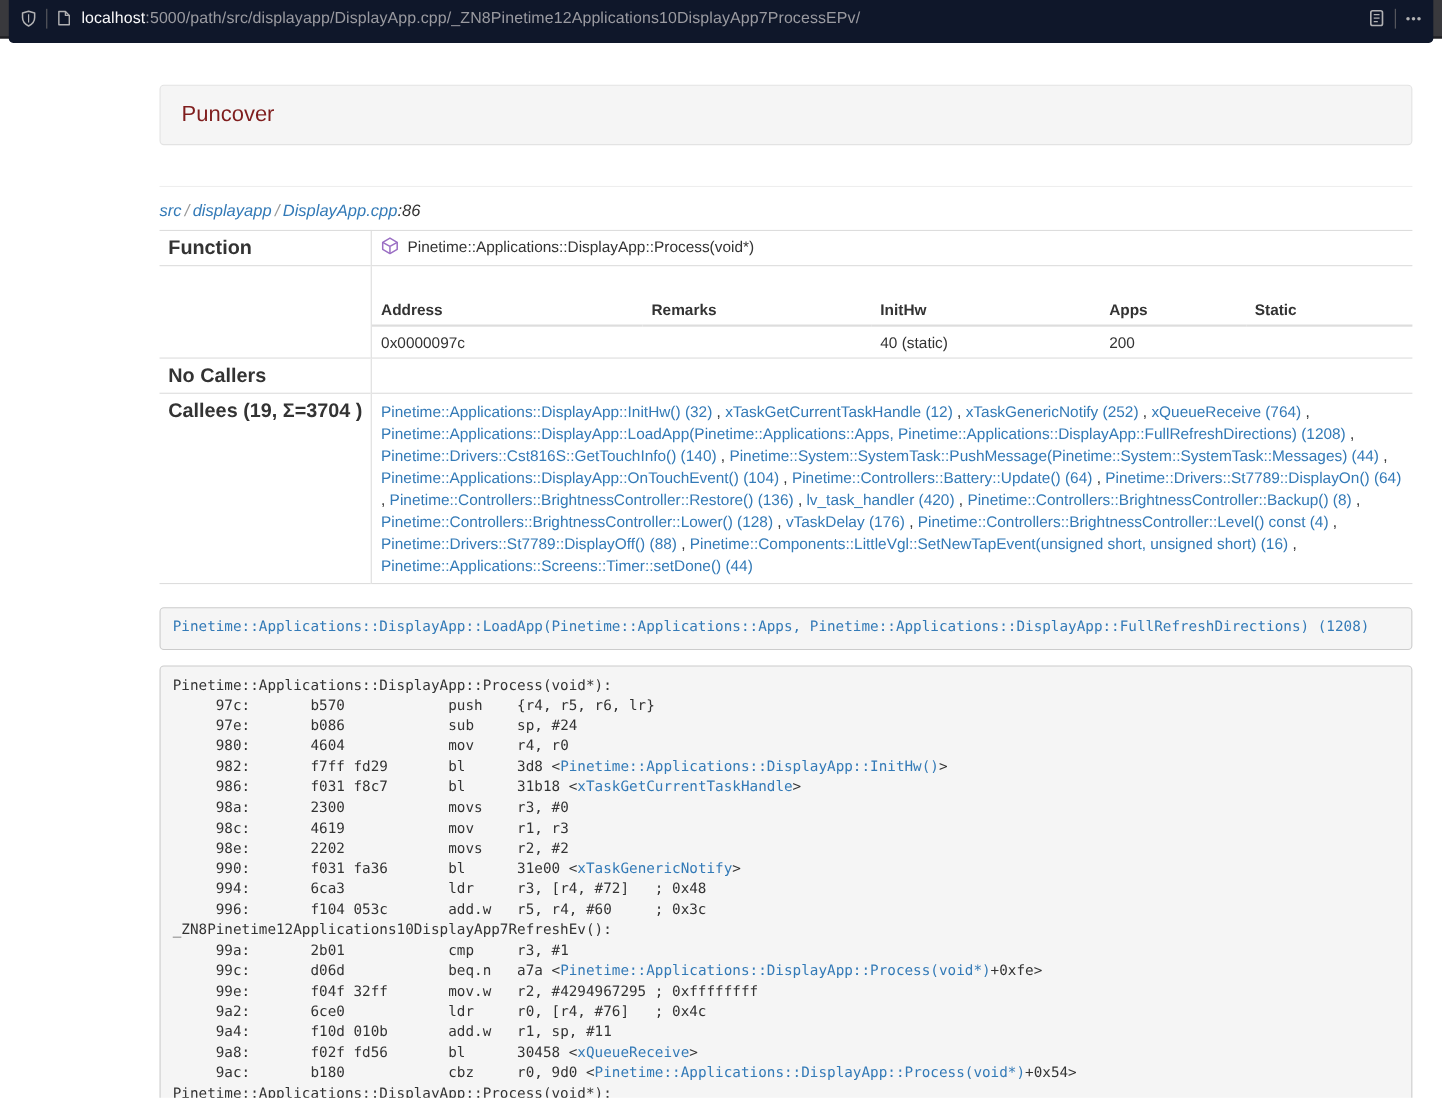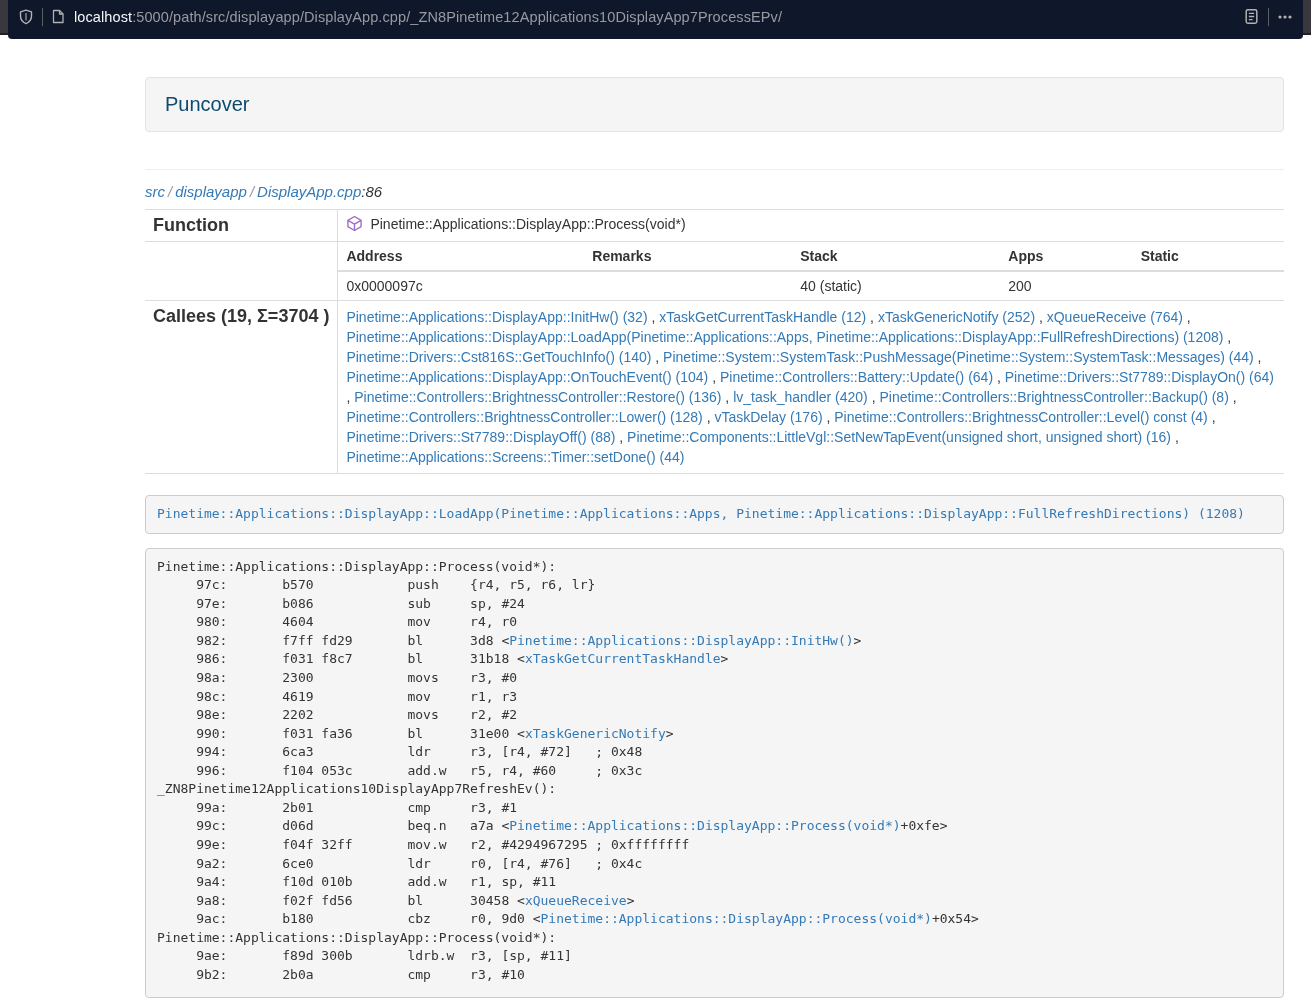--- a/index.html
+++ b/index.html
@@ -28,38 +28,38 @@
   }
   .url-host { color: #f9f9fa; }
 
   
   .container { margin-left: 145px; width: 1139px; }
   .well {
     margin-top: 42px; margin-bottom: 37px;
     background: #f5f5f5; border: 1px solid #e3e3e3; border-radius: 4px;
     padding: 15px 19px;
   }
-  .well .title { font-size: 20px; font-weight: 400; color: #0c4a6e; }
+  .well .title { font-size: 20px; font-weight: 400; color: #7f1d1d; }
   hr.rule { border: 0; border-top: 1px solid #eee; margin: 0 0 13px 0; }
   .breadcrumb { font-size: 15px; margin-bottom: 9px; font-style: italic; }
   .bc-sep { color: #999; padding: 0 3px; }
   .bc-line { color: #333; }
 
   
   table.outer { width: 100%; border-collapse: collapse; border-bottom: 1px solid #ddd; margin-bottom: 21px; }
   table.outer > tbody > tr > th,
   table.outer > tbody > tr > td { border-top: 1px solid #ddd; vertical-align: top; text-align: left; }
   table.outer > tbody > tr > th {
     width: 145px; font-weight: 700; font-size: 18px; padding: 5px 8px;
     border-right: 1px solid #ddd; white-space: nowrap;
   }
   td.cell { padding: 5px 8px; }
   td.subtable-cell { padding: 0; }
   .func-line { display: flex; align-items: center; gap: 7px; }
-  table.inner { width: 100%; border-collapse: collapse; }
+  table.inner { width: 100%; border-collapse: collapse; margin-top: 25px; }
   table.inner th { font-weight: 700; text-align: left; padding: 6px 8px; border-bottom: 2px solid #ddd; }
   table.inner td { padding: 6px 8px; }
   .callees { line-height: 20px; padding: 6px 8px; }
   .callee-sep { color: #333; }
 
   
   pre.codebox {
     font-family: "DejaVu Sans Mono", "Liberation Mono", monospace;
     font-size: 13px; line-height: 1.42857; color: #333;
     background: #f5f5f5; border: 1px solid #ccc; border-radius: 4px;
@@ -141,34 +141,38 @@
                 <col style="width:26%">
                 <col style="width:22%">
                 <col style="width:22%">
                 <col style="width:14%">
                 <col style="width:16%">
               </colgroup>
             <tbody>
                 <tr>
               <th>Address</th>
               <th>Remarks</th>
-              <th>Stack</th>
+              <th>InitHw</th>
               <th>Apps</th>
               <th>Static</th>
             </tr>
             <tr>
               <td>0x0000097c</td>
               <td></td>
               <td>40 (static)</td>
               <td>200</td>
               <td></td>
             </tr>
           </tbody>
             </table>
         </td>
+      </tr>
+      <tr>
+        <th>No Callers</th>
+        <td class="cell"></td>
       </tr>
       <tr>
         <th>Callees (19, Σ=3704 )</th>
         <td class="callees"><a>Pinetime::Applications::DisplayApp::InitHw() (32)</a><span class="callee-sep"> , </span><a>xTaskGetCurrentTaskHandle (12)</a><span class="callee-sep"> , </span><a>xTaskGenericNotify (252)</a><span class="callee-sep"> , </span><a>xQueueReceive (764)</a><span class="callee-sep"> , </span><a>Pinetime::Applications::DisplayApp::LoadApp(Pinetime::Applications::Apps, Pinetime::Applications::DisplayApp::FullRefreshDirections) (1208)</a><span class="callee-sep"> , </span><a>Pinetime::Drivers::Cst816S::GetTouchInfo() (140)</a><span class="callee-sep"> , </span><a>Pinetime::System::SystemTask::PushMessage(Pinetime::System::SystemTask::Messages) (44)</a><span class="callee-sep"> , </span><a>Pinetime::Applications::DisplayApp::OnTouchEvent() (104)</a><span class="callee-sep"> , </span><a>Pinetime::Controllers::Battery::Update() (64)</a><span class="callee-sep"> , </span><a>Pinetime::Drivers::St7789::DisplayOn() (64)</a><span class="callee-sep"> , </span><a>Pinetime::Controllers::BrightnessController::Restore() (136)</a><span class="callee-sep"> , </span><a>lv_task_handler (420)</a><span class="callee-sep"> , </span><a>Pinetime::Controllers::BrightnessController::Backup() (8)</a><span class="callee-sep"> , </span><a>Pinetime::Controllers::BrightnessController::Lower() (128)</a><span class="callee-sep"> , </span><a>vTaskDelay (176)</a><span class="callee-sep"> , </span><a>Pinetime::Controllers::BrightnessController::Level() const (4)</a><span class="callee-sep"> , </span><a>Pinetime::Drivers::St7789::DisplayOff() (88)</a><span class="callee-sep"> , </span><a>Pinetime::Components::LittleVgl::SetNewTapEvent(unsigned short, unsigned short) (16)</a><span class="callee-sep"> , </span><a>Pinetime::Applications::Screens::Timer::setDone() (44)</a></td>
       </tr>
     </tbody>
   </table>
 
   <pre class="codebox sig"><a>Pinetime::Applications::DisplayApp::LoadApp(Pinetime::Applications::Apps, Pinetime::Applications::DisplayApp::FullRefreshDirections) (1208)</a></pre>
 

